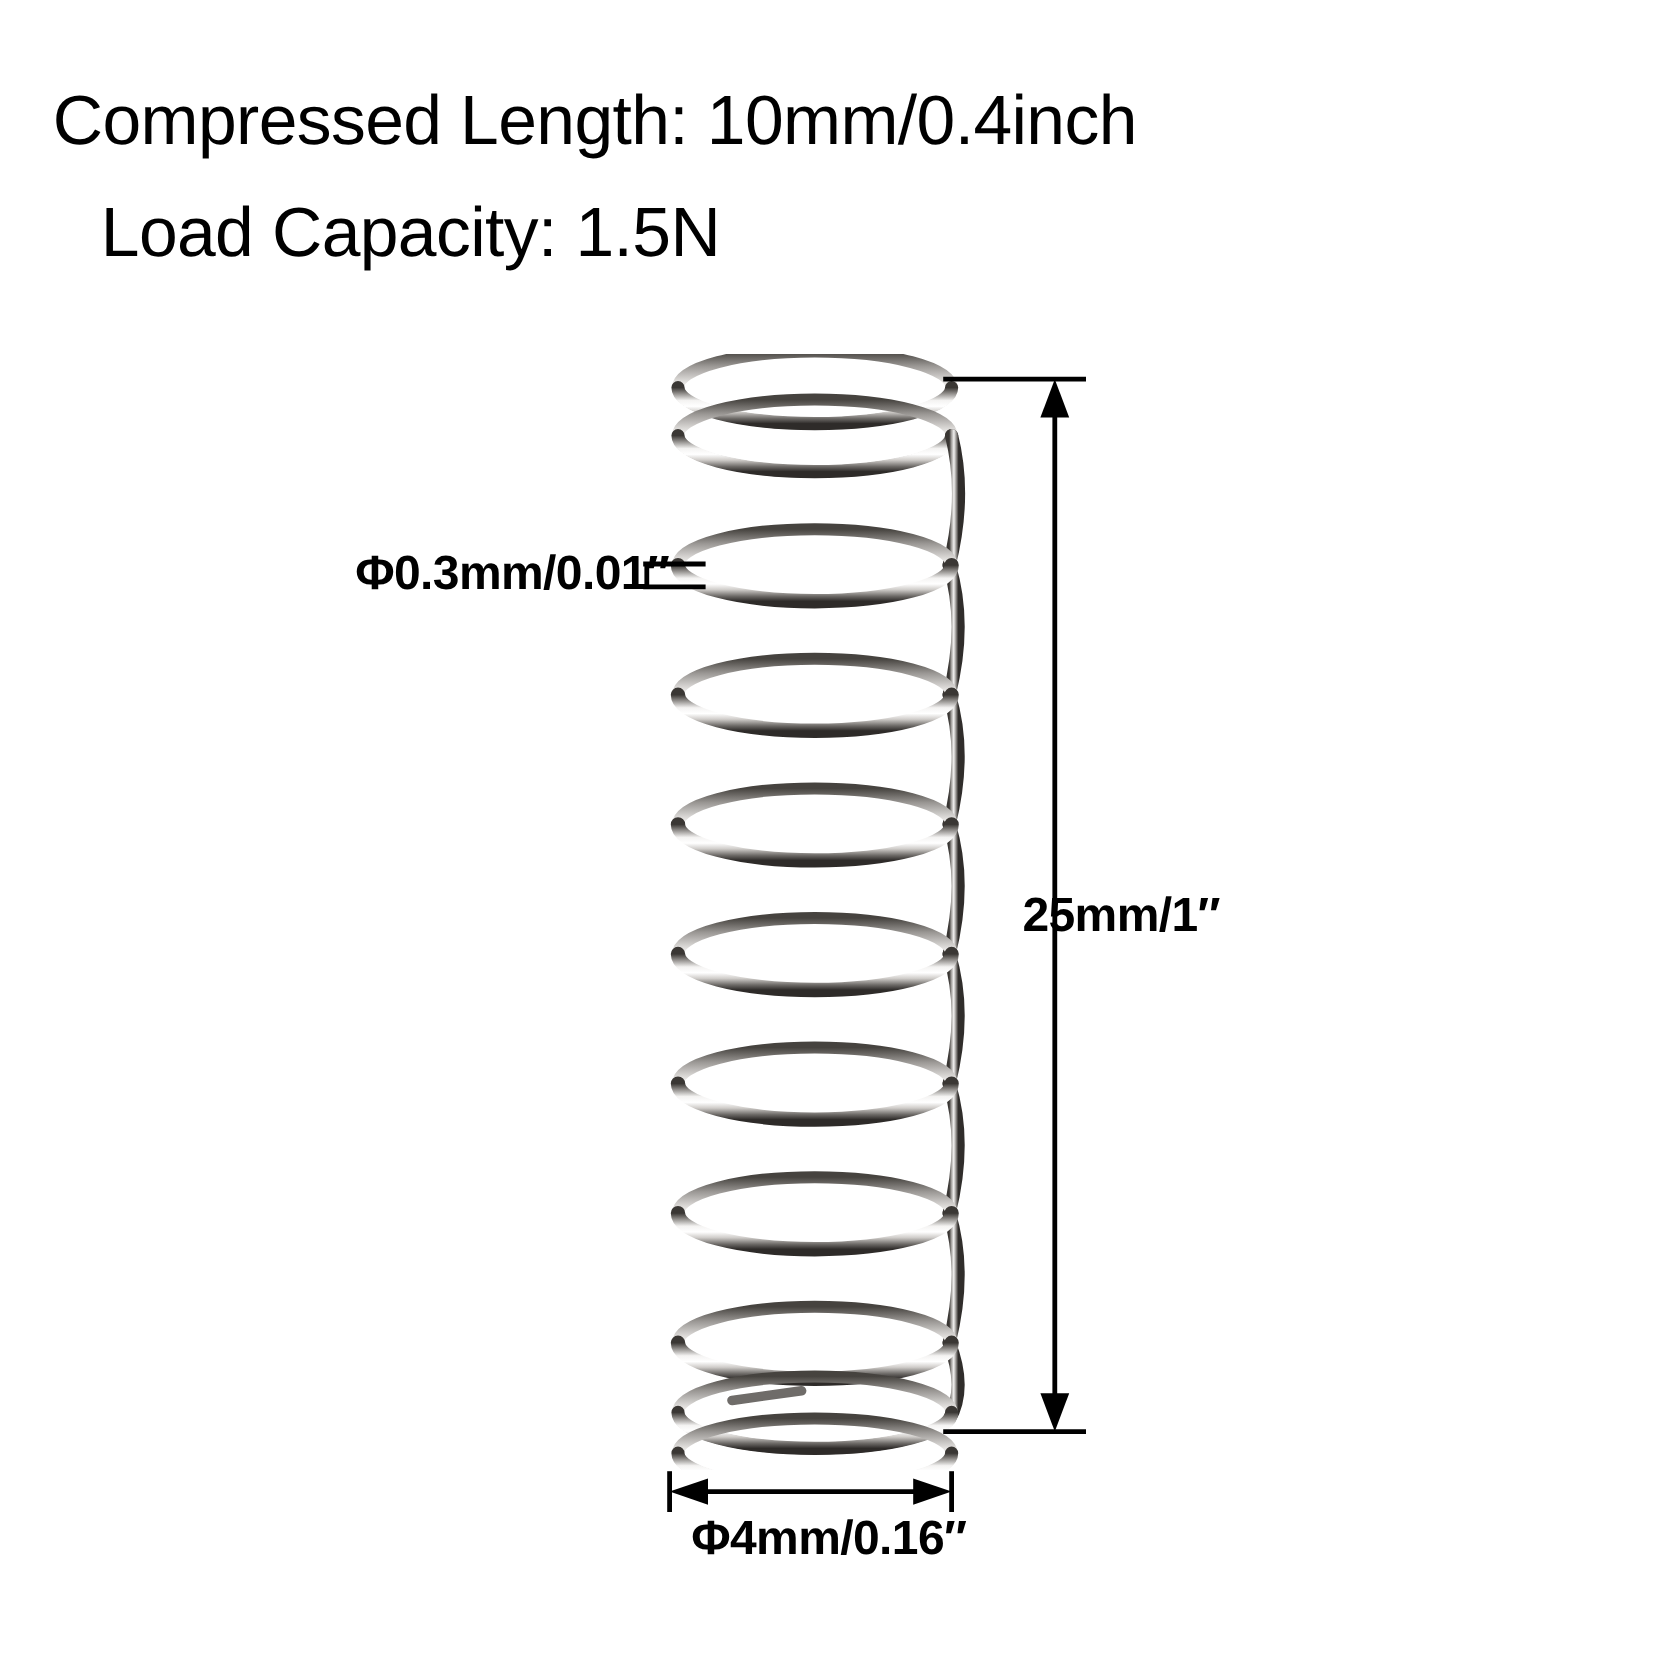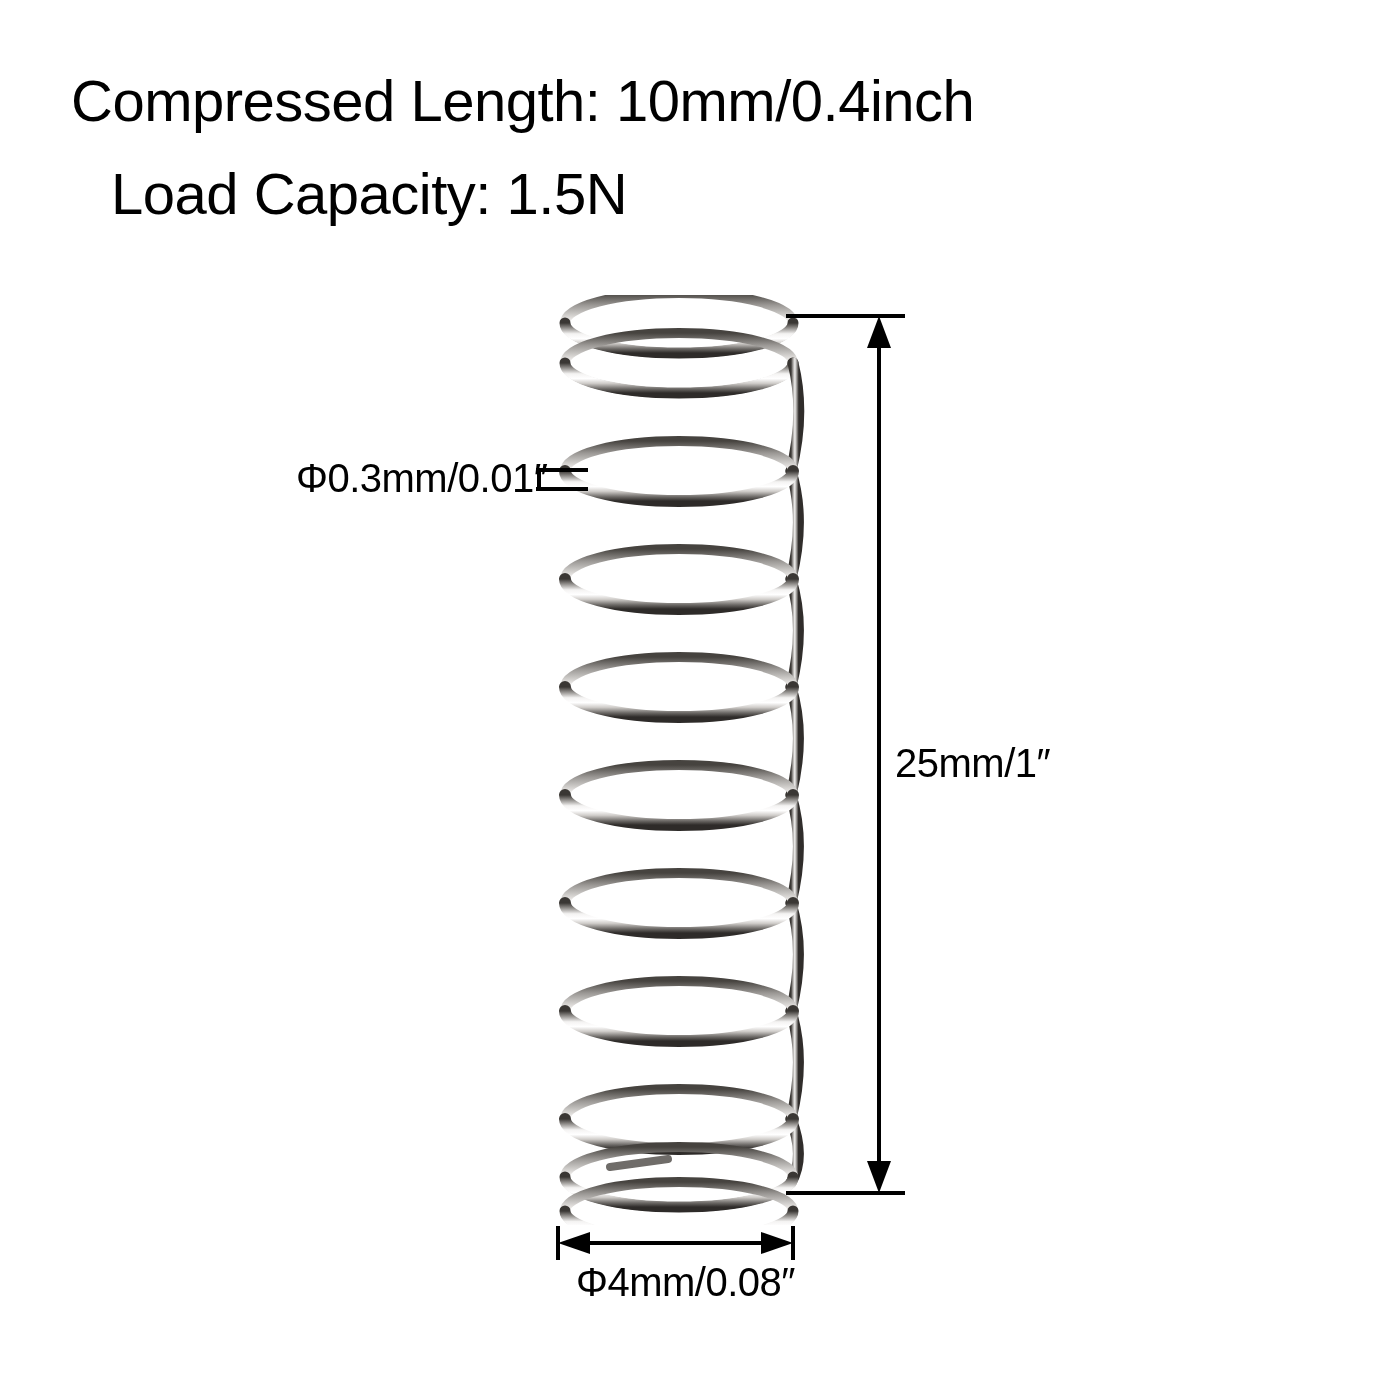--- a/index.html
+++ b/index.html
@@ -12,21 +12,21 @@
     width: 1400px;
     height: 1400px;
     background: #ffffff;
     overflow: hidden;
     font-family: "Liberation Sans", sans-serif;
   }
 
   
   .spec-line {
     position: absolute;
-    left: 71px;
+    left: 44px;
     color: #000000;
     font-family: "Liberation Sans", sans-serif;
     font-size: 58px;
     font-weight: 400;
     letter-spacing: -0.5px;
     white-space: nowrap;
     line-height: 1;
   }
   #spec-line-1 { top: 72px; }
   #spec-line-2 { top: 165px; margin-left: 40px; }
@@ -49,27 +49,27 @@
     width: 1400px;
     height: 1400px;
     pointer-events: none;
   }
 
   .dim-label {
     position: absolute;
     color: #000000;
     font-family: "Liberation Sans", sans-serif;
     font-size: 40px;
-    font-weight: 400;
+    font-weight: 700;
     letter-spacing: -0.5px;
     white-space: nowrap;
     line-height: 1;
   }
   #label-wire-dia { left: 296px; top: 458px; }
-  #label-length   { left: 895px; top: 743px; }
+  #label-length   { left: 852px; top: 743px; }
   #label-outer-dia{ left: 576px; top: 1262px; }
 </style>
 </head>
 <body>
 
 <div id="page">
 
   <div class="spec-line" id="spec-line-1">Compressed Length: 10mm/0.4inch</div>
 
   <div class="spec-line" id="spec-line-2">Load Capacity: 1.5N</div>
@@ -201,15 +201,15 @@
       <line x1="536" y1="470" x2="588" y2="470"></line>
       <line x1="536" y1="489" x2="588" y2="489"></line>
       <line x1="539" y1="470" x2="539" y2="489"></line>
     </g>
   </svg>
 
   <div class="dim-label" id="label-wire-dia">Φ0.3mm/0.01″</div>
 
   <div class="dim-label" id="label-length">25mm/1″</div>
 
-  <div class="dim-label" id="label-outer-dia">Φ4mm/0.08″</div>
+  <div class="dim-label" id="label-outer-dia">Φ4mm/0.16″</div>
 
 </div>
 
 </body></html>

